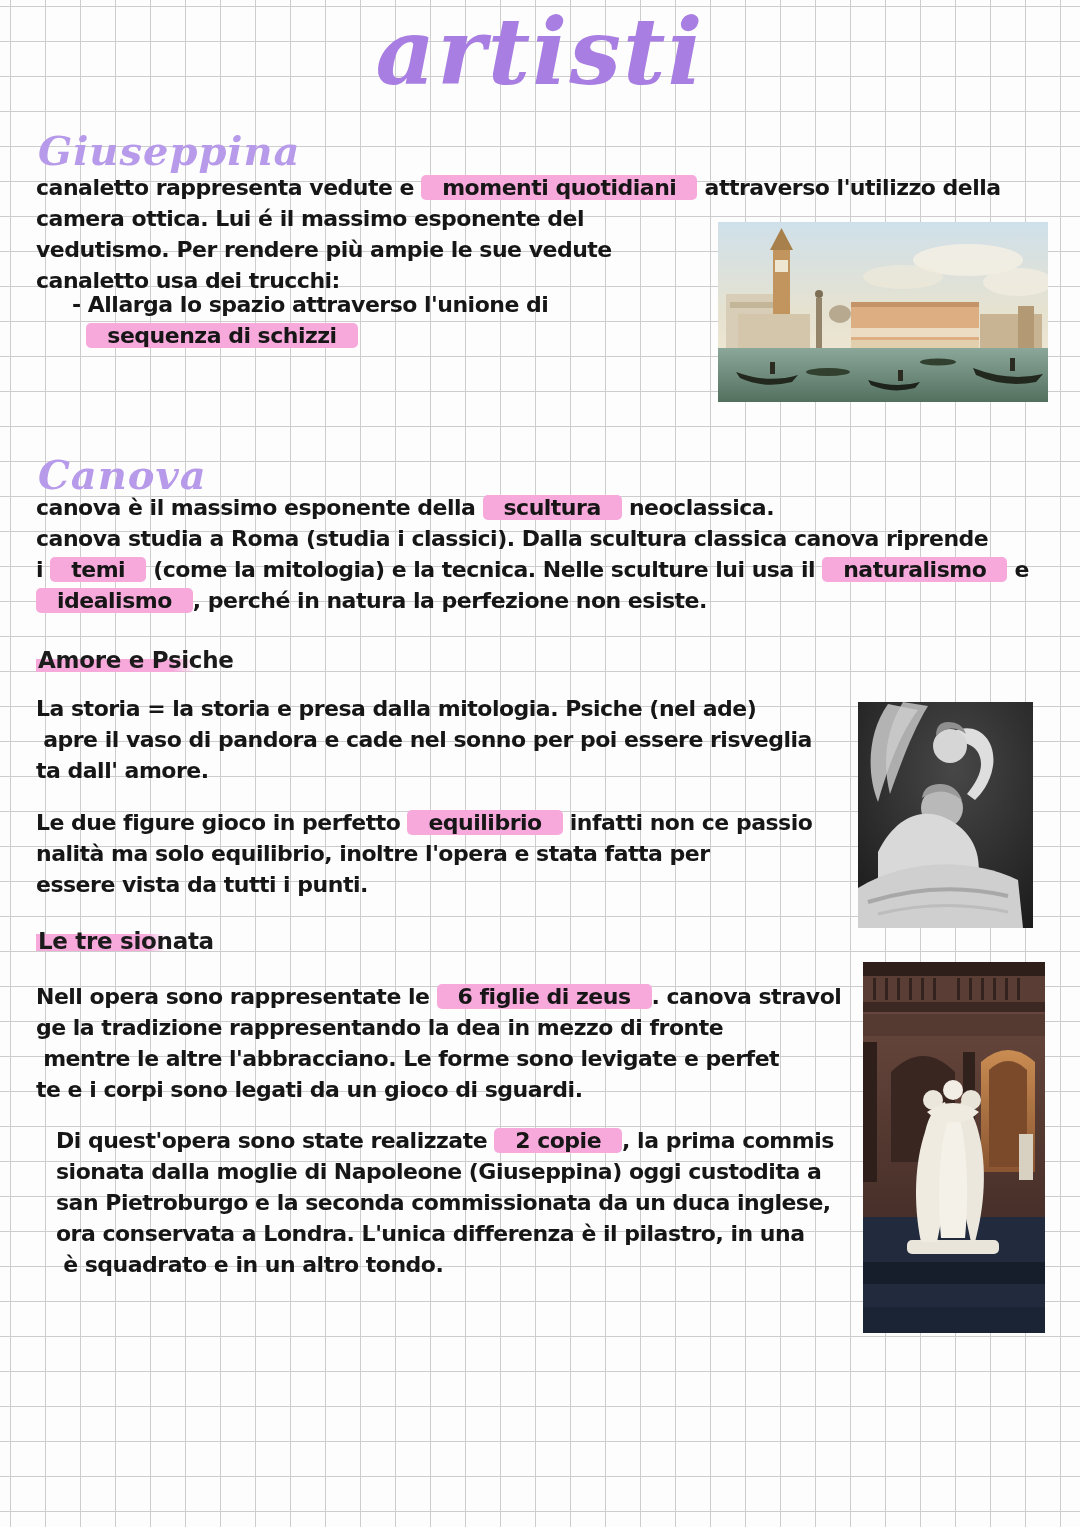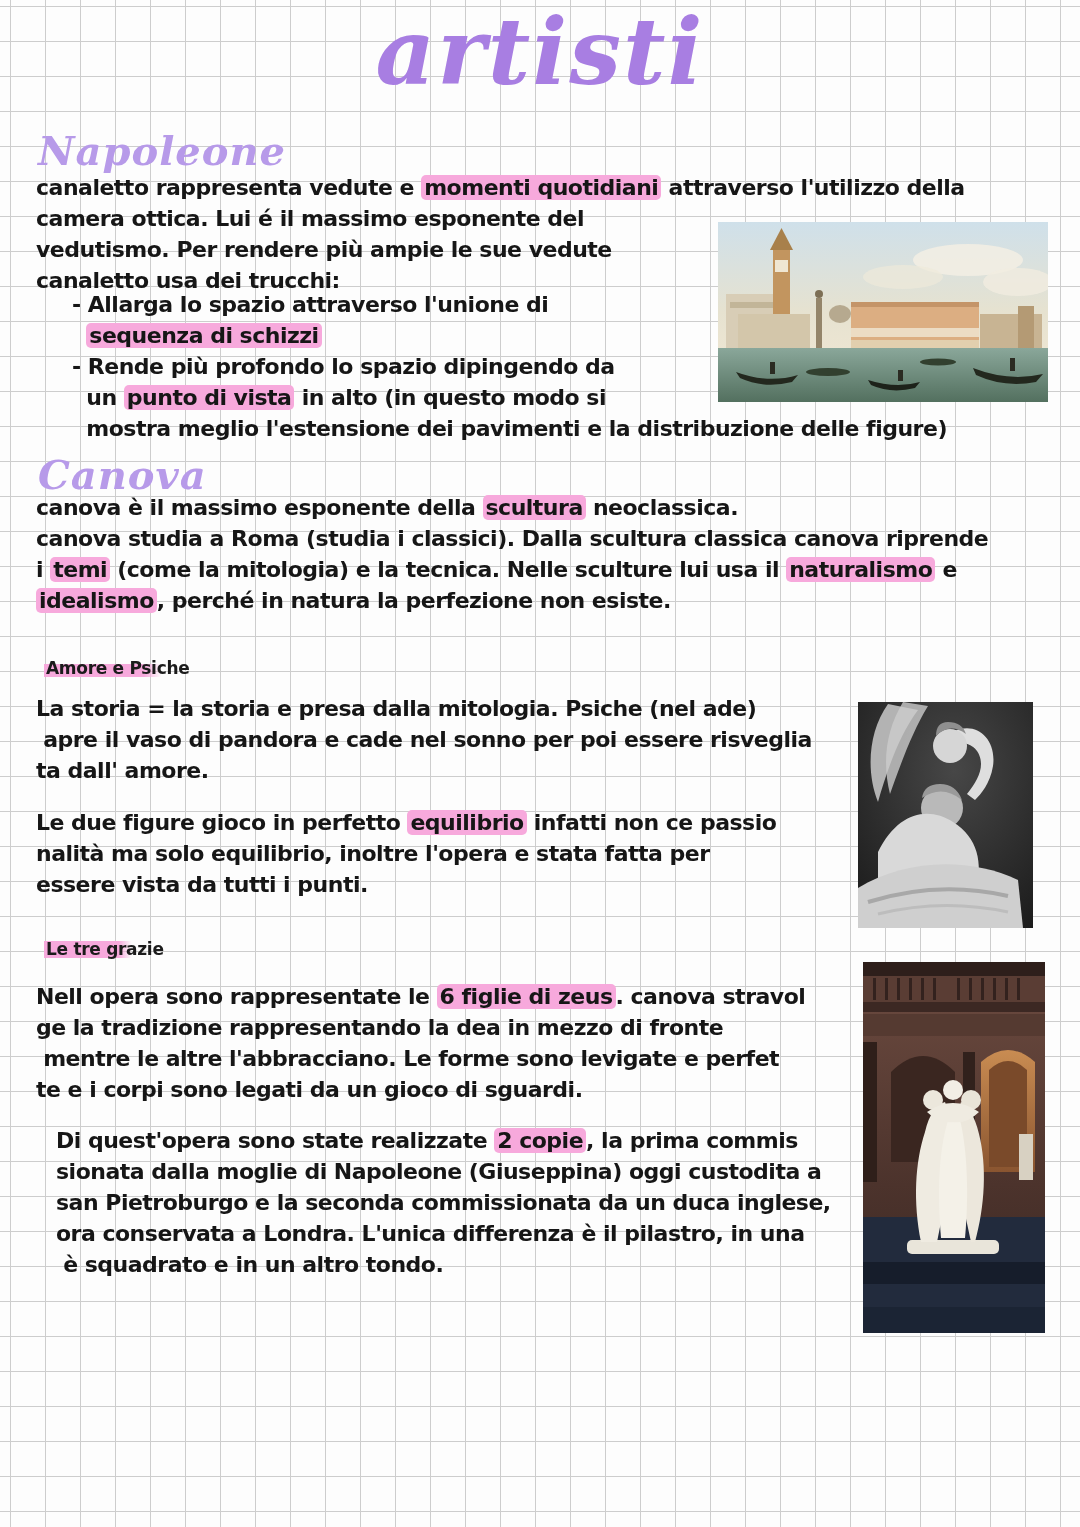--- a/index.html
+++ b/index.html
@@ -23,26 +23,26 @@
     position:absolute;margin:0;
     font-family:"DejaVu Serif",serif;font-style:italic;font-weight:700;
     font-size:40px;line-height:46px;color:#b79ae9;letter-spacing:1px;
   }
   .body-text{
     position:absolute;margin:0;
     font-size:22px;line-height:31px;font-weight:700;letter-spacing:-0.5px;
     color:#161616;white-space:pre-line;
   }
   .sub-heading{
-    position:absolute;margin:8px;
-    font-size:17px;line-height:31px;font-weight:700;letter-spacing:-0.3px;
+    position:absolute;margin:0;
+    font-size:23px;line-height:31px;font-weight:700;letter-spacing:-0.3px;
     color:#1b1b1b;
   }
   .hl{
-    background:#f7a9dc;border-radius:5px;padding:0 3px;
+    background:#f7a9dc;border-radius:5px;padding:0 21px;
     box-decoration-break:clone;-webkit-box-decoration-break:clone;
   }
   .sub-hl-amore{
     background-image:linear-gradient(to right,#f7a9dc 85%,rgba(247,169,220,0));
     background-size:80% 13px;background-repeat:no-repeat;background-position:0 92%;
     padding:0 2px;
   }
   .sub-hl-grazie{
     background-image:linear-gradient(to right,#f7a9dc 85%,rgba(247,169,220,0));
     background-size:72% 17px;background-repeat:no-repeat;background-position:0 72%;
@@ -51,33 +51,30 @@
   .img-frame{position:absolute;overflow:hidden;}
   .img-frame svg{display:block;width:100%;height:100%;}
 </style>
 </head>
 <body>
 
 <div class="page">
 
   <h1 class="title">artisti</h1>
 
-  <h2 class="script-heading" style="left:38px;top:128px;">Napoleone</h2>
+  <h2 class="script-heading" style="left:38px;top:128px;">Giuseppina</h2>
 
   <p class="body-text" style="left:36px;top:172px;width:1030px;"><span>canaletto rappresenta vedute e </span><span class="hl">momenti quotidiani</span><span> attraverso l'utilizzo della
 camera ottica. Lui é il massimo esponente del
 vedutismo. Per rendere più ampie le sue vedute
 canaletto usa dei trucchi:</span></p>
 
   <p class="body-text" style="left:72px;top:289px;width:960px;"><span>- Allarga lo spazio attraverso l'unione di
 &nbsp;&nbsp;</span><span class="hl">sequenza di schizzi</span></p>
 
-  <p class="body-text" style="left:72px;top:351px;width:980px;"><span>- Rende più profondo lo spazio dipingendo da
-&nbsp;&nbsp;un </span><span class="hl">punto di vista</span><span> in alto (in questo modo si
-&nbsp;&nbsp;mostra meglio l'estensione dei pavimenti e la distribuzione delle figure)</span></p>
 
   <div class="img-frame" style="left:718px;top:222px;width:330px;height:180px;">
     <svg viewBox="0 0 330 180" preserveAspectRatio="none">
       <defs>
         <linearGradient id="sky" x1="0" y1="0" x2="0" y2="1">
           <stop offset="0" stop-color="#cfe0ea"></stop>
             <stop offset="0.7" stop-color="#e6e2d0"></stop>
             <stop offset="1" stop-color="#ece5d2"></stop>
         </linearGradient>
         <linearGradient id="water" x1="0" y1="0" x2="0" y2="1">
@@ -149,21 +146,21 @@
       <path d="M78 34 q14 -14 30 -2 q-4 -12 -18 -12 q-12 0 -12 14z" fill="#8f8f8f"></path>
       <circle cx="84" cy="106" r="21" fill="#b9b9b9"></circle>
       <path d="M64 96 q20 -14 40 2 q-6 -16 -22 -16 q-16 0 -18 14z" fill="#9a9a9a"></path>
       <path d="M20 226 L20 150 C40 110 70 104 95 120 C120 136 125 160 118 190 L110 226 Z" fill="#d9d9d9"></path>
       <path d="M0 226 L0 186 C45 158 110 154 160 178 L165 226 Z" fill="#cfcfcf"></path>
       <path d="M10 200 q70 -22 140 -6" stroke="#a8a8a8" stroke-width="4" fill="none"></path>
       <path d="M20 212 q65 -16 130 -2" stroke="#bdbdbd" stroke-width="3" fill="none"></path>
     </svg>
   </div>
 
-  <h3 class="sub-heading" style="left:36px;top:926px;"><span class="sub-hl-grazie">Le tre grazie</span></h3>
+  <h3 class="sub-heading" style="left:36px;top:926px;"><span class="sub-hl-grazie">Le tre sionata</span></h3>
 
   <p class="body-text" style="left:36px;top:981px;width:815px;"><span>Nell opera sono rappresentate le </span><span class="hl">6 figlie di zeus</span><span>. canova stravol
 ge la tradizione rappresentando la dea in mezzo di fronte
 &nbsp;mentre le altre l'abbracciano. Le forme sono levigate e perfet
 te e i corpi sono legati da un gioco di sguardi.</span></p>
 
   <p class="body-text" style="left:36px;top:1125px;width:815px;margin-left:20px;"><span>Di quest'opera sono state realizzate </span><span class="hl">2 copie</span><span>, la prima commis
 sionata dalla moglie di Napoleone (Giuseppina) oggi custodita a
 san Pietroburgo e la seconda commissionata da un duca inglese,
 ora conservata a Londra. L'unica differenza è il pilastro, in una

